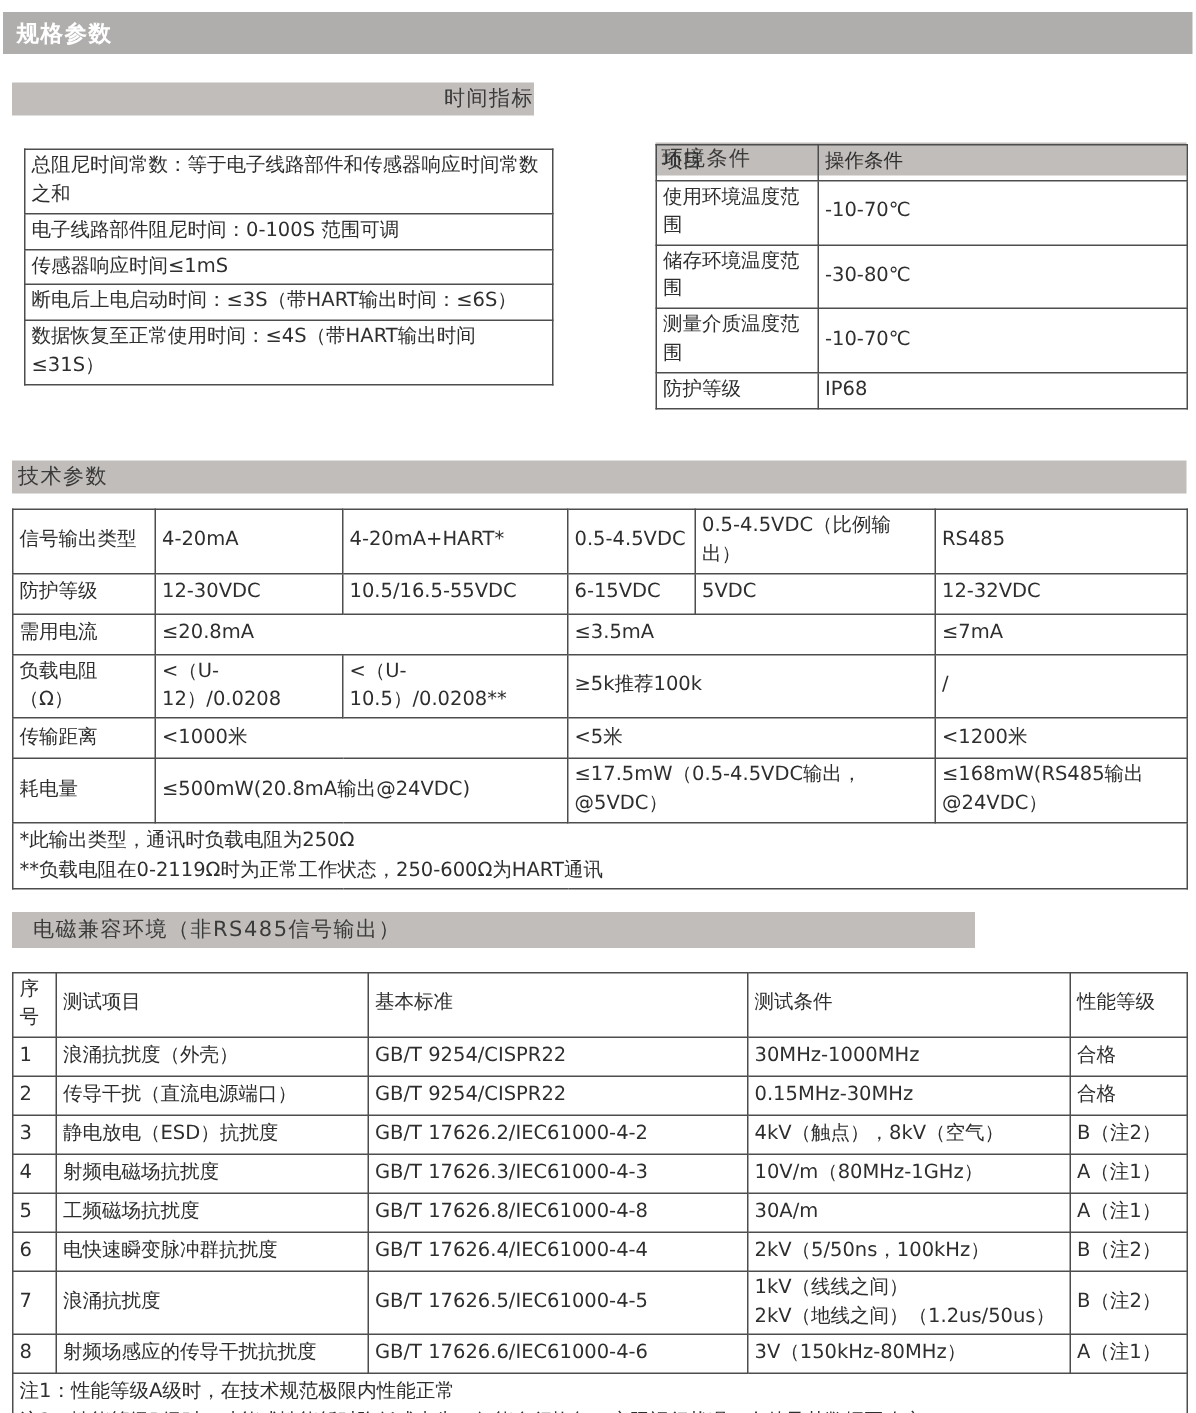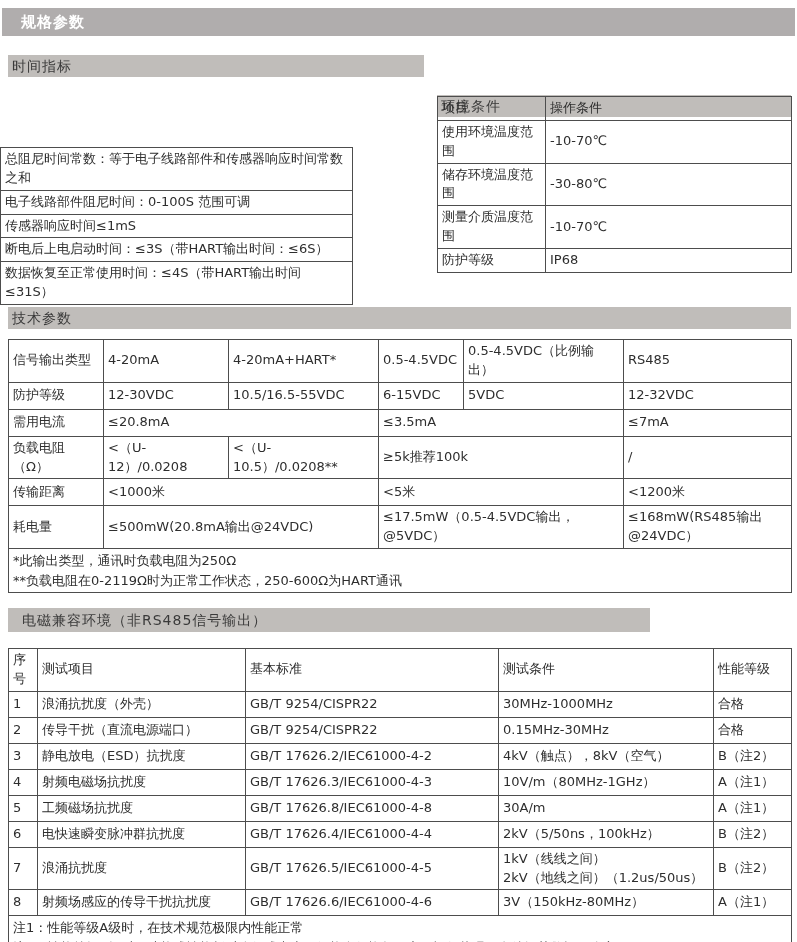--- a/index.html
+++ b/index.html
@@ -15,42 +15,42 @@
   body{
     background:var(--page-bg);
     font-family:"DejaVu Sans","Liberation Sans",sans-serif;
     color:var(--text);
   }
   .page{position:relative;width:797px;height:942px;background:var(--page-bg);overflow:hidden;}
 
   .page-header{
     position:absolute;top:8px;left:2px;width:793px;height:28px;
     background:var(--header-bg);color:var(--header-text);
-    font-size:15px;font-weight:bold;line-height:28px;padding-left:19px;
+    font-size:15px;font-weight:bold;line-height:28px;padding-left:9px;
     letter-spacing:1px;
   }
   .section-bar{
     background:var(--section-bg);color:var(--section-text);
     font-size:14px;line-height:22px;height:22px;padding-left:4px;
     position:absolute;letter-spacing:1px;
   }
-  .bar-time{top:55px;left:8px;width:416px;}
+  .bar-time{top:55px;left:8px;width:348px;text-align:right;}
   .bar-env{top:55px;left:437px;width:354px;margin-top:40px;}
   .bar-tech{top:307px;left:8px;width:783px;}
   .bar-emc{top:608px;left:8px;width:642px;height:24px;line-height:24px;padding-left:14px;}
 
   table{border-collapse:collapse;table-layout:fixed;}
   td,th{
     border:1px solid var(--border);
     font-size:13px;font-weight:normal;text-align:left;
     padding:2px 4px;line-height:1.45;vertical-align:middle;
     overflow:hidden;word-break:break-word;
   }
 
-  .time-table{position:absolute;top:99px;left:0;width:353px;margin-top:48px;}
+  .time-table{position:absolute;top:99px;left:16px;width:353px;}
   .time-table td{height:21px;}
 
   .env-table{position:absolute;top:96px;left:437px;width:354px;}
   .env-table td,.env-table th{height:22px;}
 
   .tech-table{position:absolute;top:339px;left:8px;width:783px;padding-left:32px;}
   .tech-table td{height:27px;}
   .tech-table tr.footer-row td{height:auto;vertical-align:top;line-height:1.5;}
 
   .emc-table{position:absolute;top:648px;left:8px;width:783px;}

